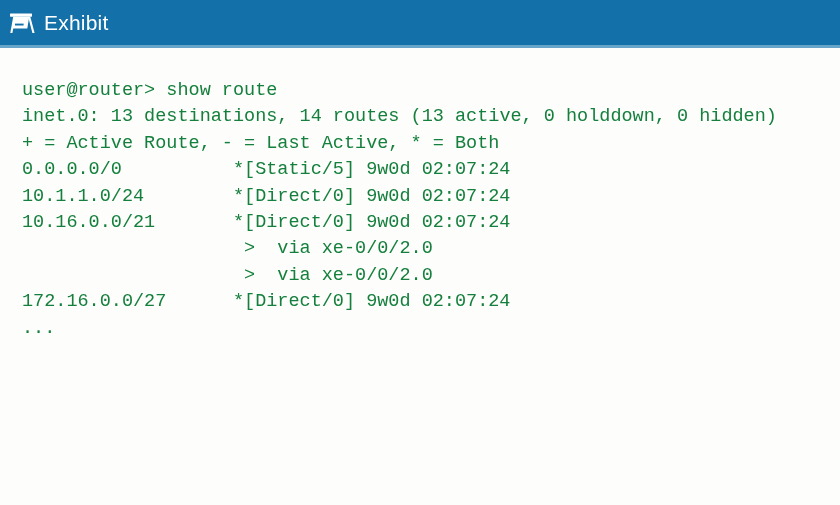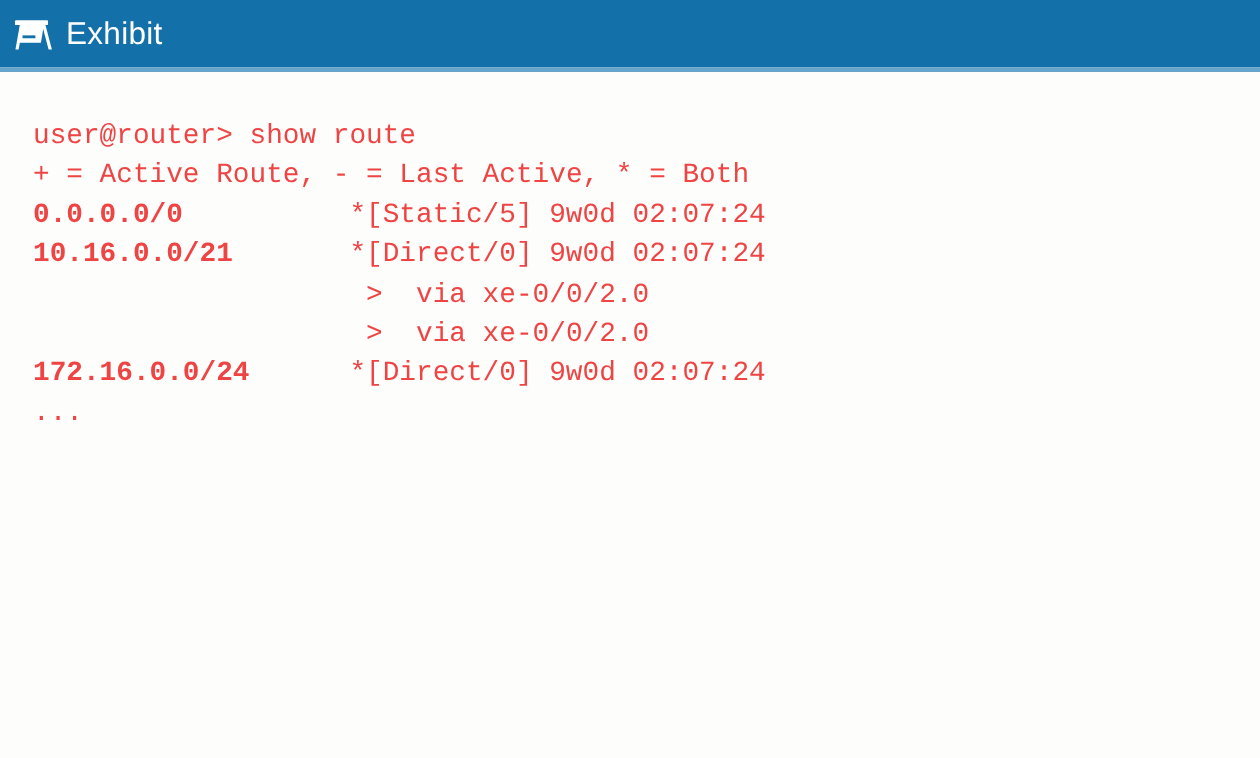--- a/index.html
+++ b/index.html
@@ -35,21 +35,21 @@
 
   
   .content { padding: 30px 0 0 22px; }
   .terminal {
     font-family: "Liberation Mono", "DejaVu Sans Mono", monospace;
     font-size: 18.5px;
     line-height: 26.4px;
     color: #3e3e3e;
   }
   .t-line { white-space: pre; }
-  .col-prefix { display: inline-block; width: 19ch; font-weight: bold; }
+  .col-prefix { display: inline-block; width: 19ch; }
   .col-indent { display: inline-block; width: 20ch; }
 </style>
 </head>
 <body style="background: rgb(253, 253, 251);">
 
 <div class="screen">
 
   <header class="titlebar" style="background: rgb(20, 112, 168);">
     <span class="icon-wrap">
       <svg width="28" height="28" viewBox="0 0 28 28" aria-hidden="true">
@@ -59,27 +59,29 @@
         <polygon points="5.2,7.7 20.2,7.7 18.3,19.5 2.8,19.5" fill="#ffffff"></polygon>
         <rect x="6" y="14.6" width="8.6" height="1.9" fill="#1470a8"></rect>
       </svg>
     </span>
     <span class="title">Exhibit</span>
   </header>
 
   <div class="accent" style="background: rgb(103, 164, 202);"></div>
 
   <div class="content">
-    <div class="terminal" style="color: #ef4444;">
+    <div class="terminal" style="color: #15803d;">
       <div class="t-line">user@router&gt; show route</div>
+      <div class="t-line">inet.0: 13 destinations, 14 routes (13 active, 0 holddown, 0 hidden)</div>
       <div class="t-line">+ = Active Route, - = Last Active, * = Both</div>
       <div id="routes">
           <div class="t-line"><span class="col-prefix">0.0.0.0/0</span><span>*[Static/5] 9w0d 02:07:24</span></div>
+          <div class="t-line"><span class="col-prefix">10.1.1.0/24</span><span>*[Direct/0] 9w0d 02:07:24</span></div>
           <div class="t-line"><span class="col-prefix">10.16.0.0/21</span><span>*[Direct/0] 9w0d 02:07:24</span></div>
           <div class="t-line"><span class="col-indent"></span><span>&gt;  via xe-0/0/2.0</span></div>
           <div class="t-line"><span class="col-indent"></span><span>&gt;  via xe-0/0/2.0</span></div>
-          <div class="t-line"><span class="col-prefix">172.16.0.0/24</span><span>*[Direct/0] 9w0d 02:07:24</span></div>
+          <div class="t-line"><span class="col-prefix">172.16.0.0/27</span><span>*[Direct/0] 9w0d 02:07:24</span></div>
         </div>
       <div class="t-line">...</div>
     </div>
   </div>
 
 </div>
 
 </body></html>

